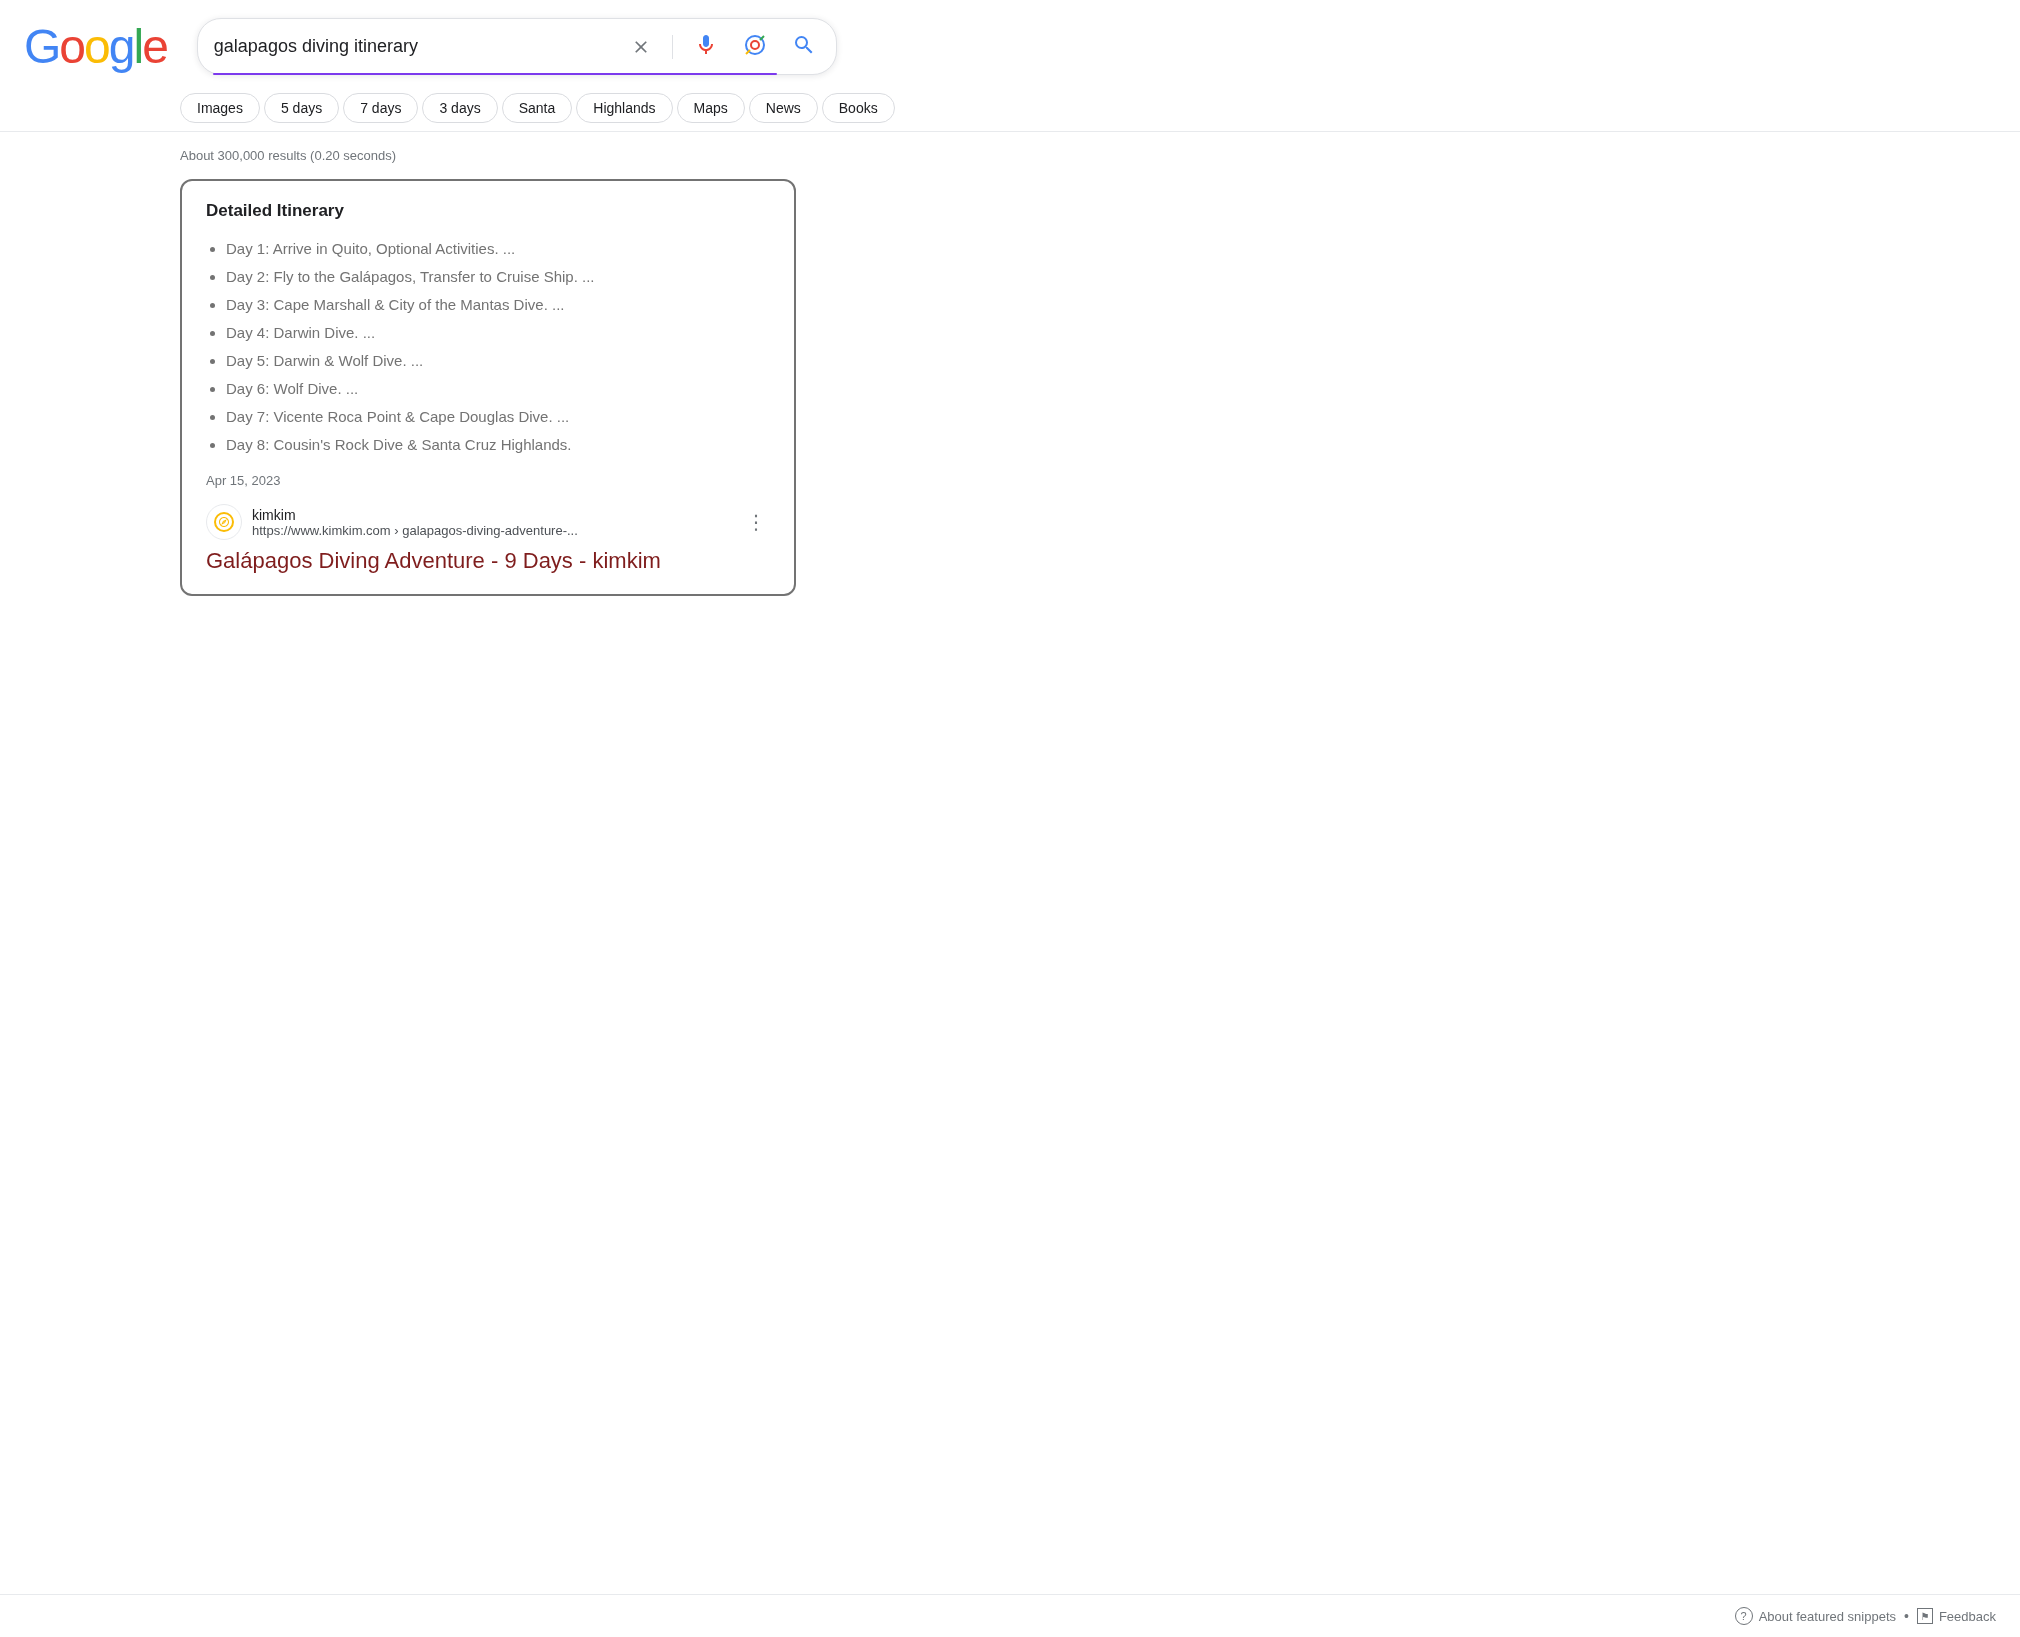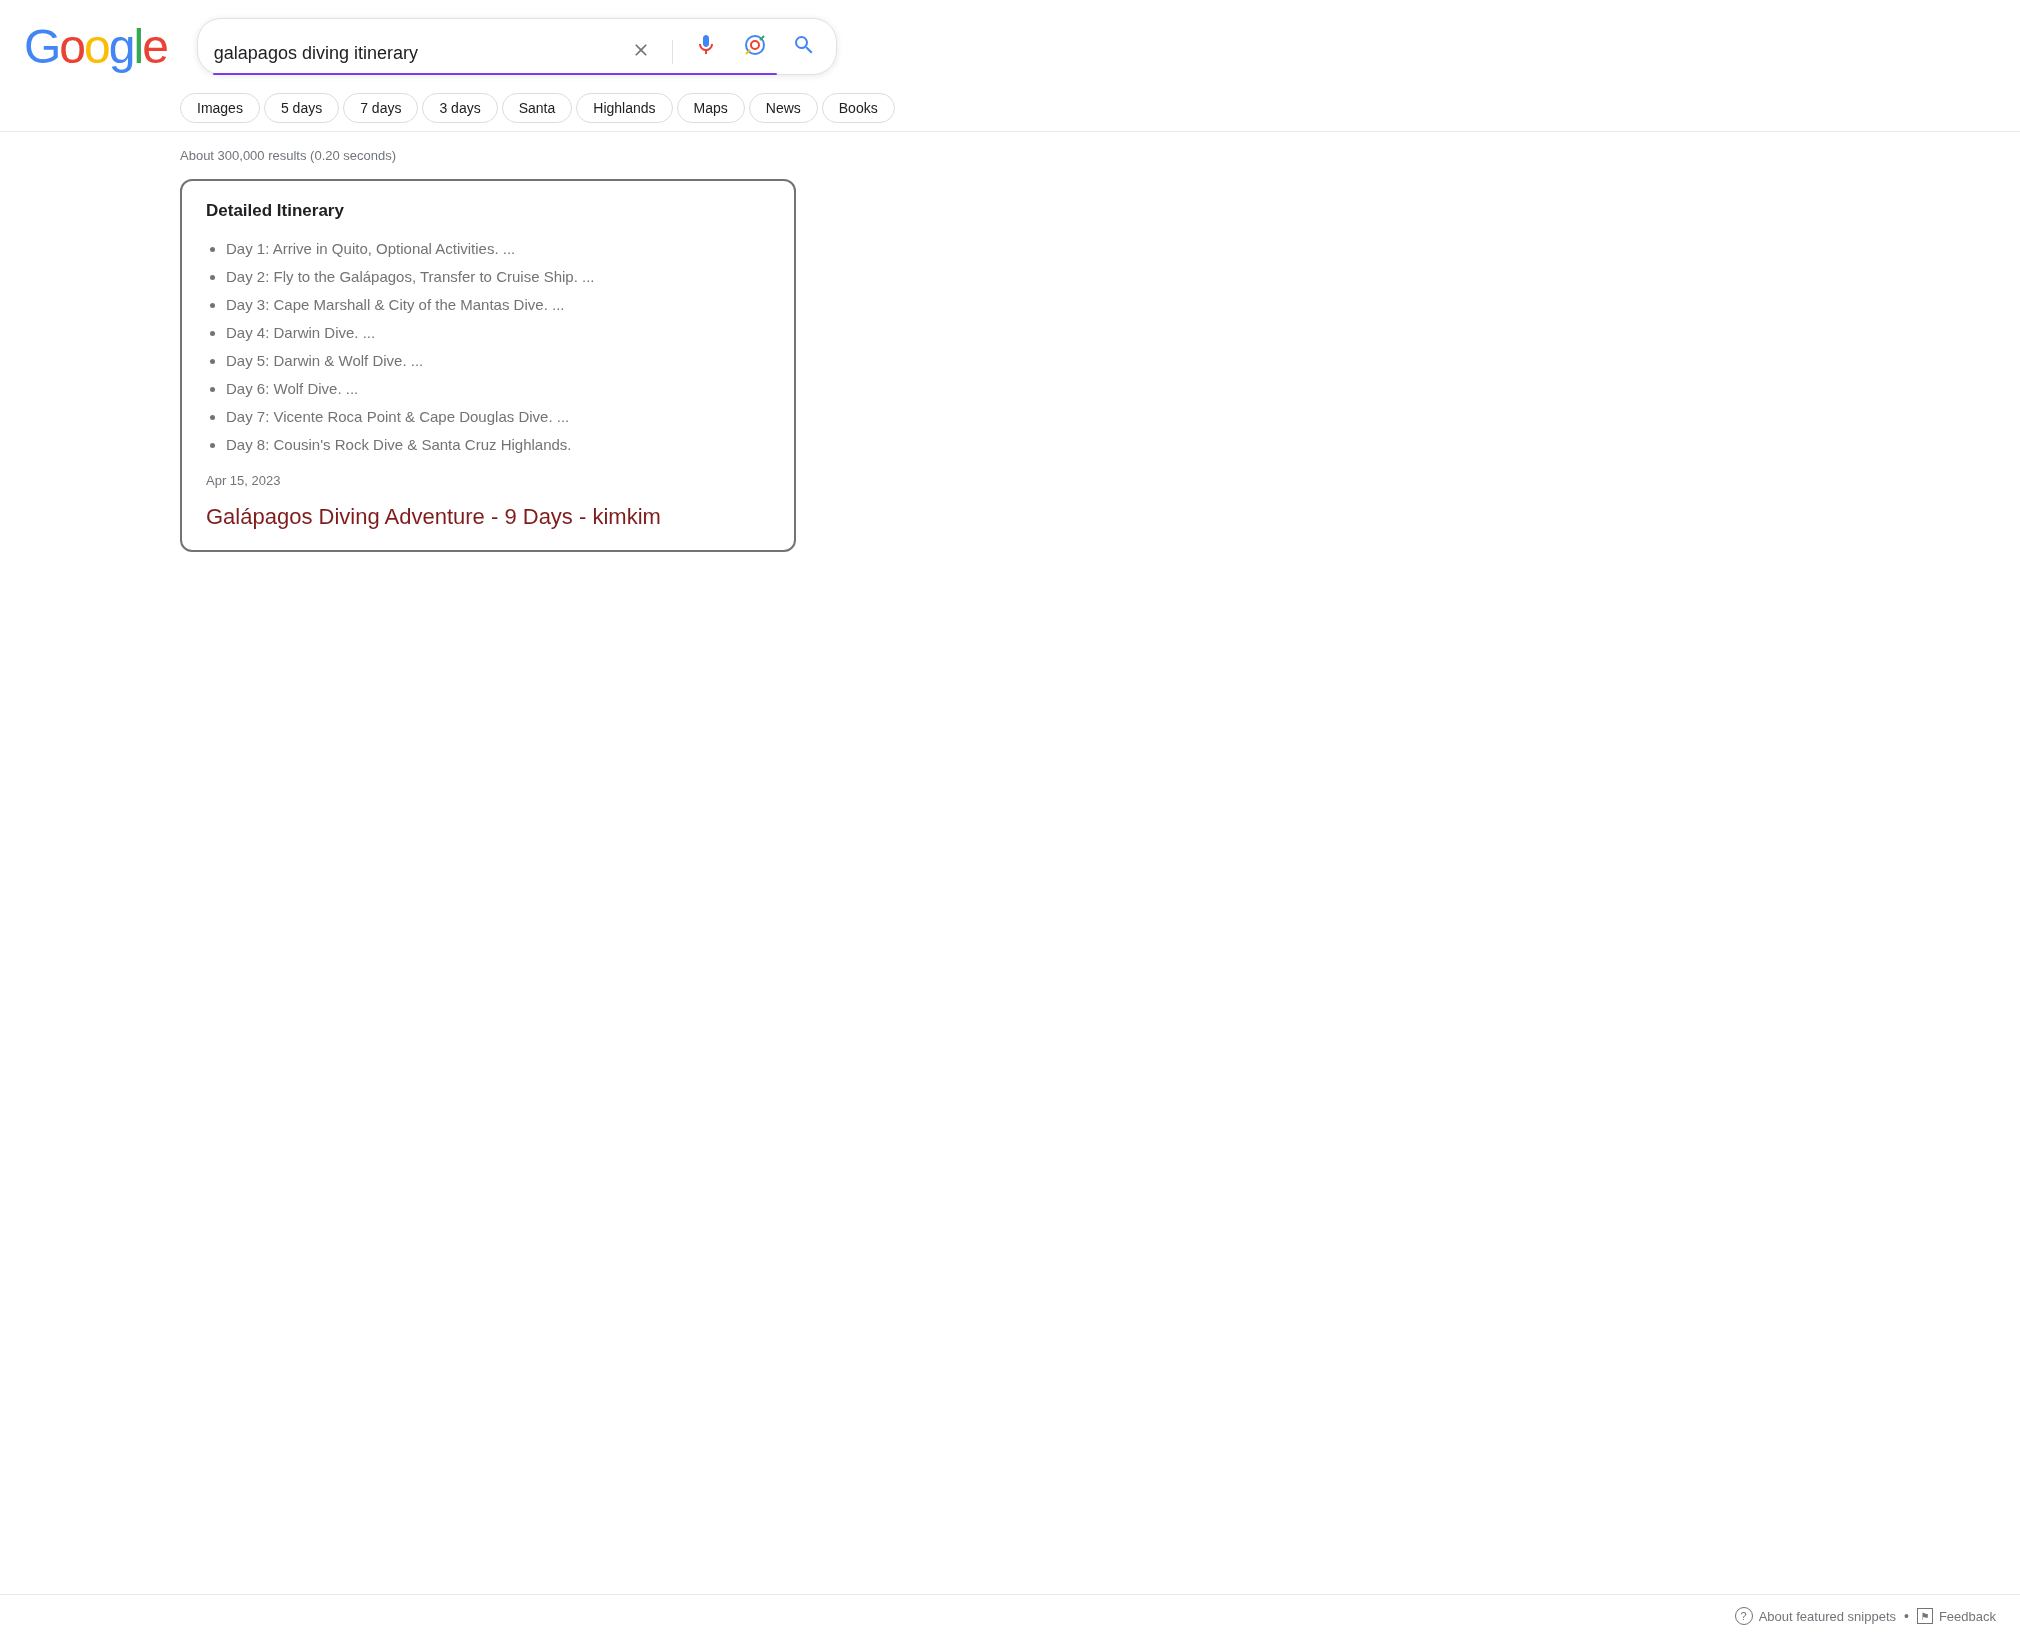--- a/index.html
+++ b/index.html
@@ -33,21 +33,21 @@
     .g-yellow { color: #fbbc05; }
     .g-green { color: #34a853; }
 
     .search-bar-wrapper {
       flex: 1;
       max-width: 640px;
       position: relative;
     }
     .search-bar {
       display: flex;
-      align-items: flex-end;
+      align-items: center;
       border: 1px solid #dfe1e5;
       border-radius: 24px;
       padding: 10px 16px;
       gap: 17px;
       background: #fff;
       box-shadow: 0 1px 6px rgba(32,33,36,.1);
     }
     .search-input-text {
       flex: 1;
       font-size: 18px;
@@ -362,20 +362,34 @@
       <li>Day 3: Cape Marshall &amp; City of the Mantas Dive. ...</li>
       <li>Day 4: Darwin Dive. ...</li>
       <li>Day 5: Darwin &amp; Wolf Dive. ...</li>
       <li>Day 6: Wolf Dive. ...</li>
       <li>Day 7: Vicente Roca Point &amp; Cape Douglas Dive. ...</li>
       <li>Day 8: Cousin's Rock Dive &amp; Santa Cruz Highlands.</li>
     </ul>
 
     <div class="snippet-date">Apr 15, 2023</div>
 
+    <div class="snippet-source">
+      <div class="source-favicon">
+        <div class="favicon-inner">
+          <svg width="12" height="12" viewBox="0 0 24 24" fill="#fbbc05">
+            <path d="M12 2C6.48 2 2 6.48 2 12s4.48 10 10 10 10-4.48 10-10S17.52 2 12 2zm0 18c-4.41 0-8-3.59-8-8s3.59-8 8-8 8 3.59 8 8-3.59 8-8 8zm-5.5-2.5l7.51-3.49L17.5 6.5 9.99 9.99 6.5 17.5zm5.5-6.6c.61 0 1.1.49 1.1 1.1s-.49 1.1-1.1 1.1-1.1-.49-1.1-1.1.49-1.1 1.1-1.1z"></path>
+          </svg>
+        </div>
+      </div>
+      <div class="source-info">
+        <span class="source-name">kimkim</span>
+        <span class="source-url">https://www.kimkim.com › galapagos-diving-adventure-...</span>
+      </div>
+      <button class="source-more-btn">⋮</button>
+    </div>
 
     <a class="snippet-link" href="#">Galápagos Diving Adventure - 9 Days - kimkim</a>
   </div>
 </div>
 
 <div class="bottom-bar">
   <div class="bottom-bar-item">
     <div class="help-circle">?</div>
     <span>About featured snippets</span>
   </div>

